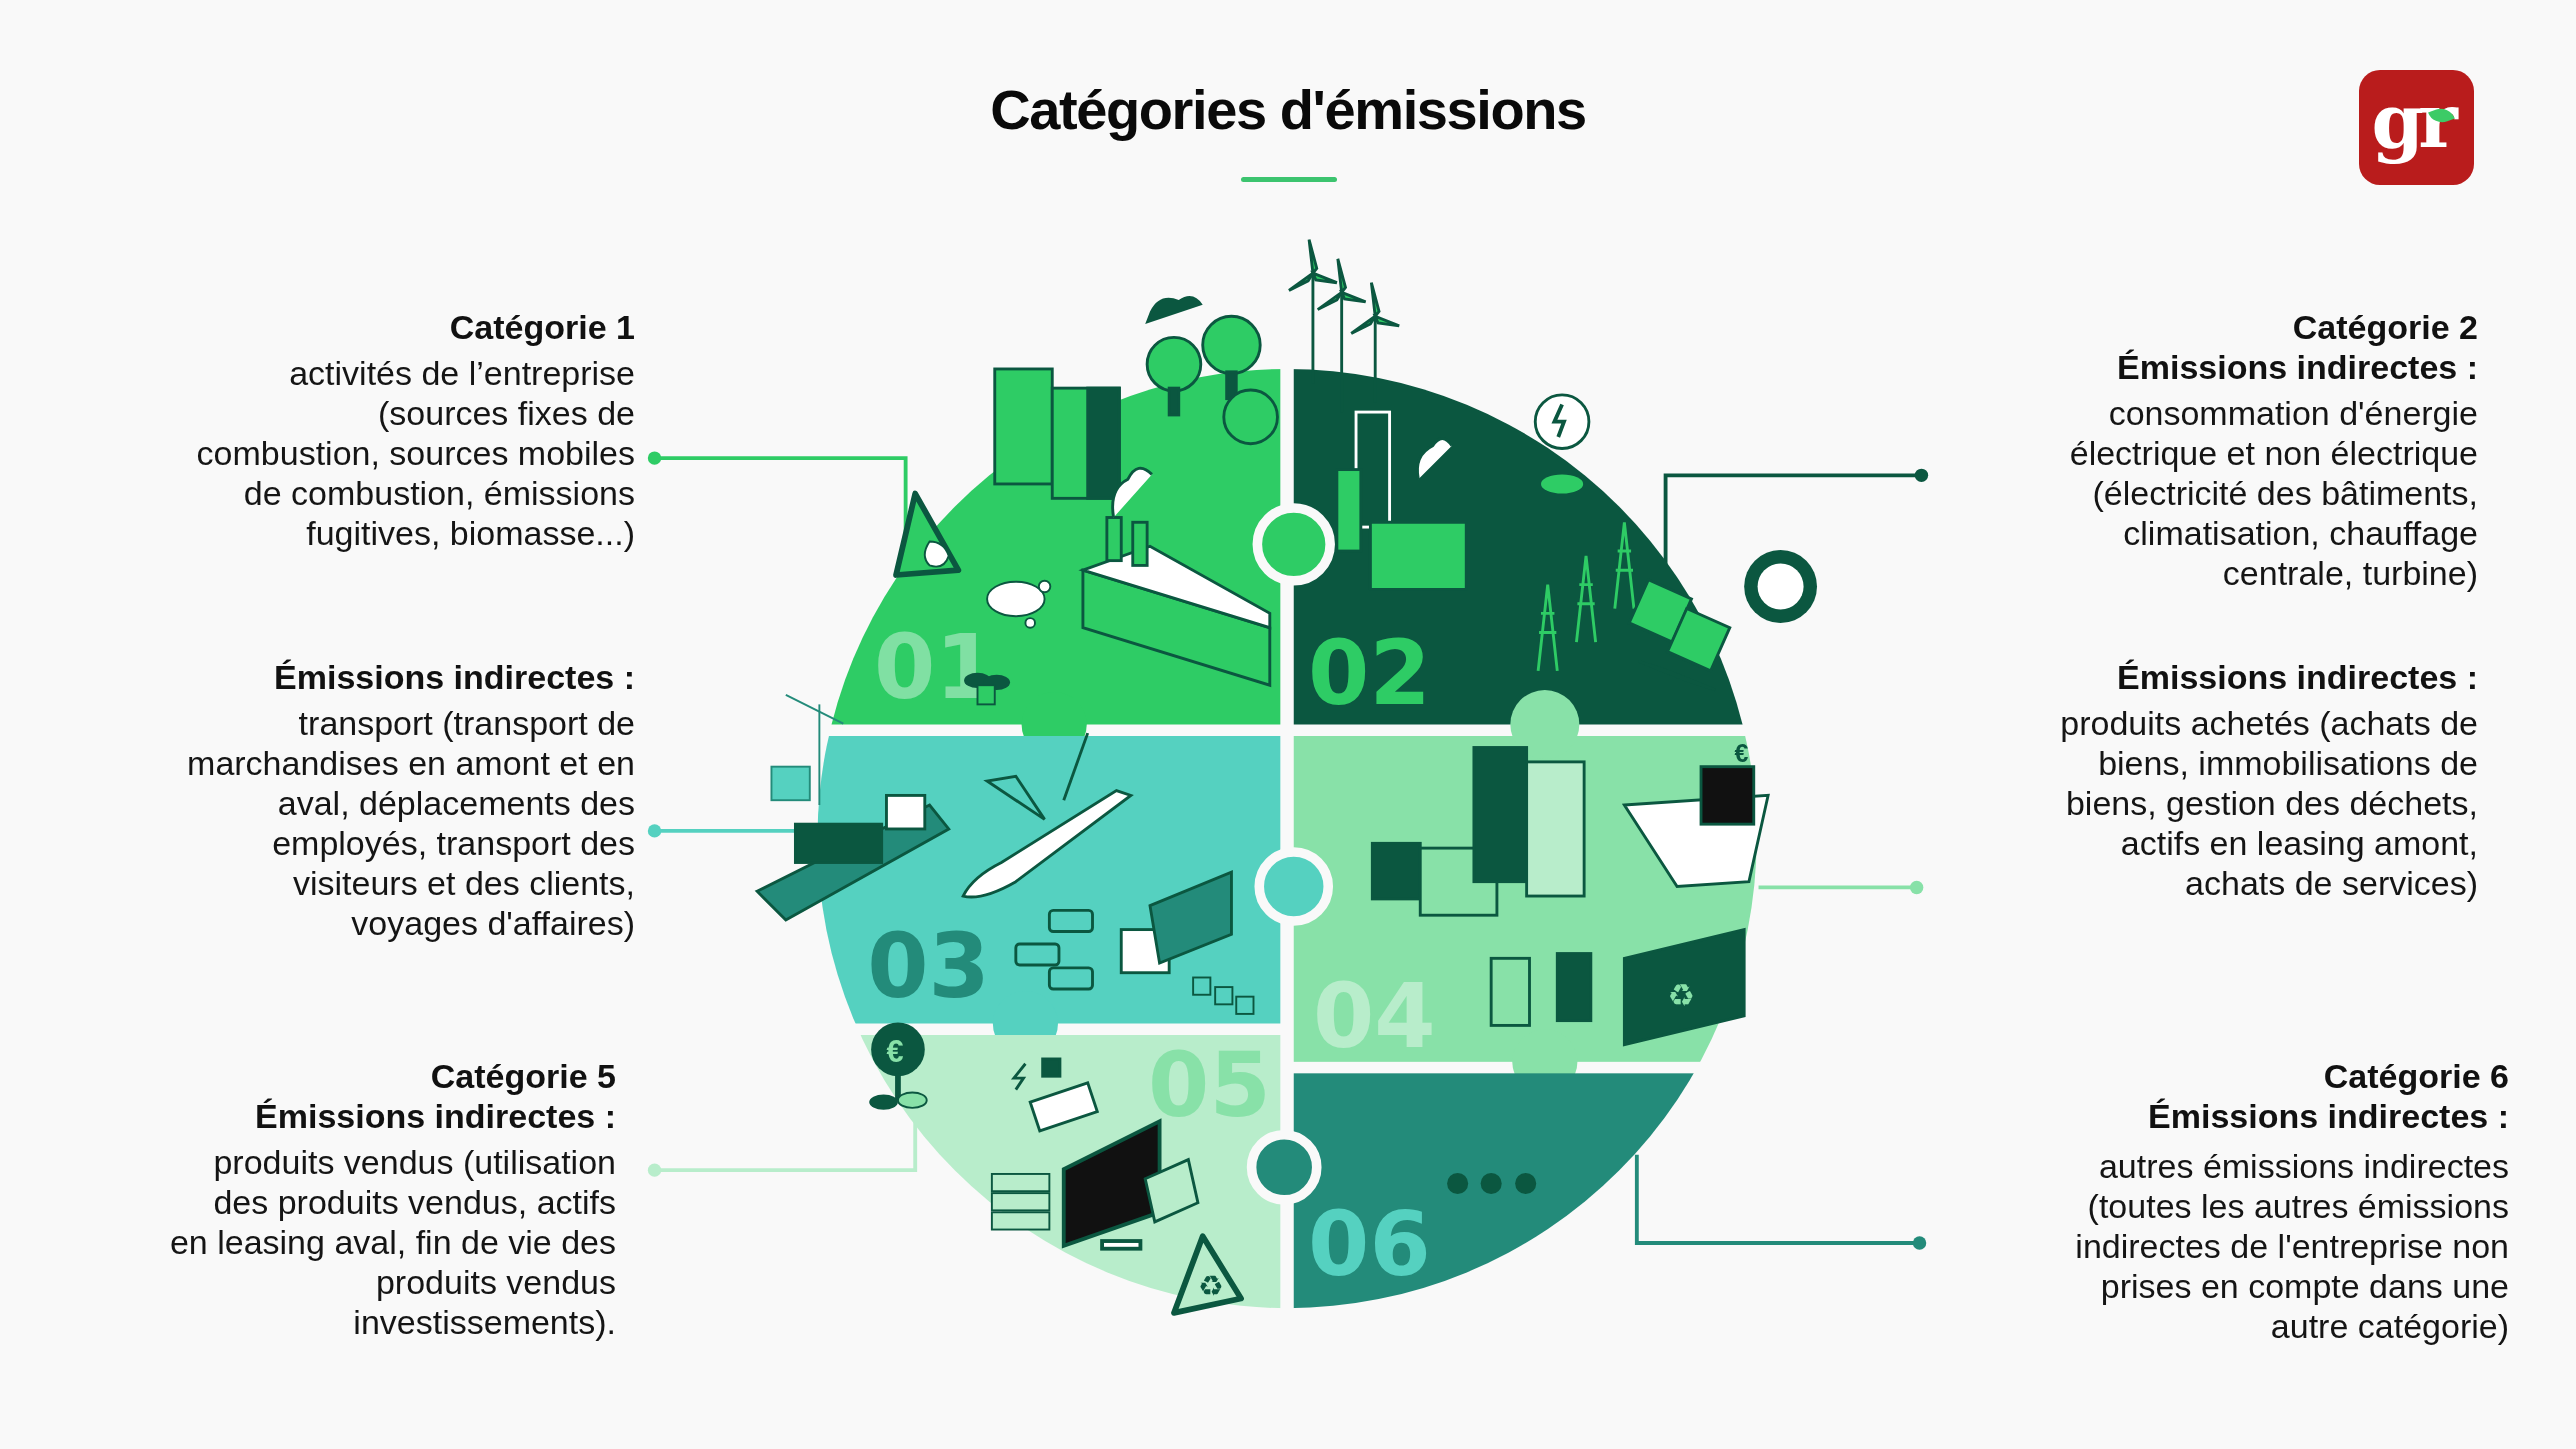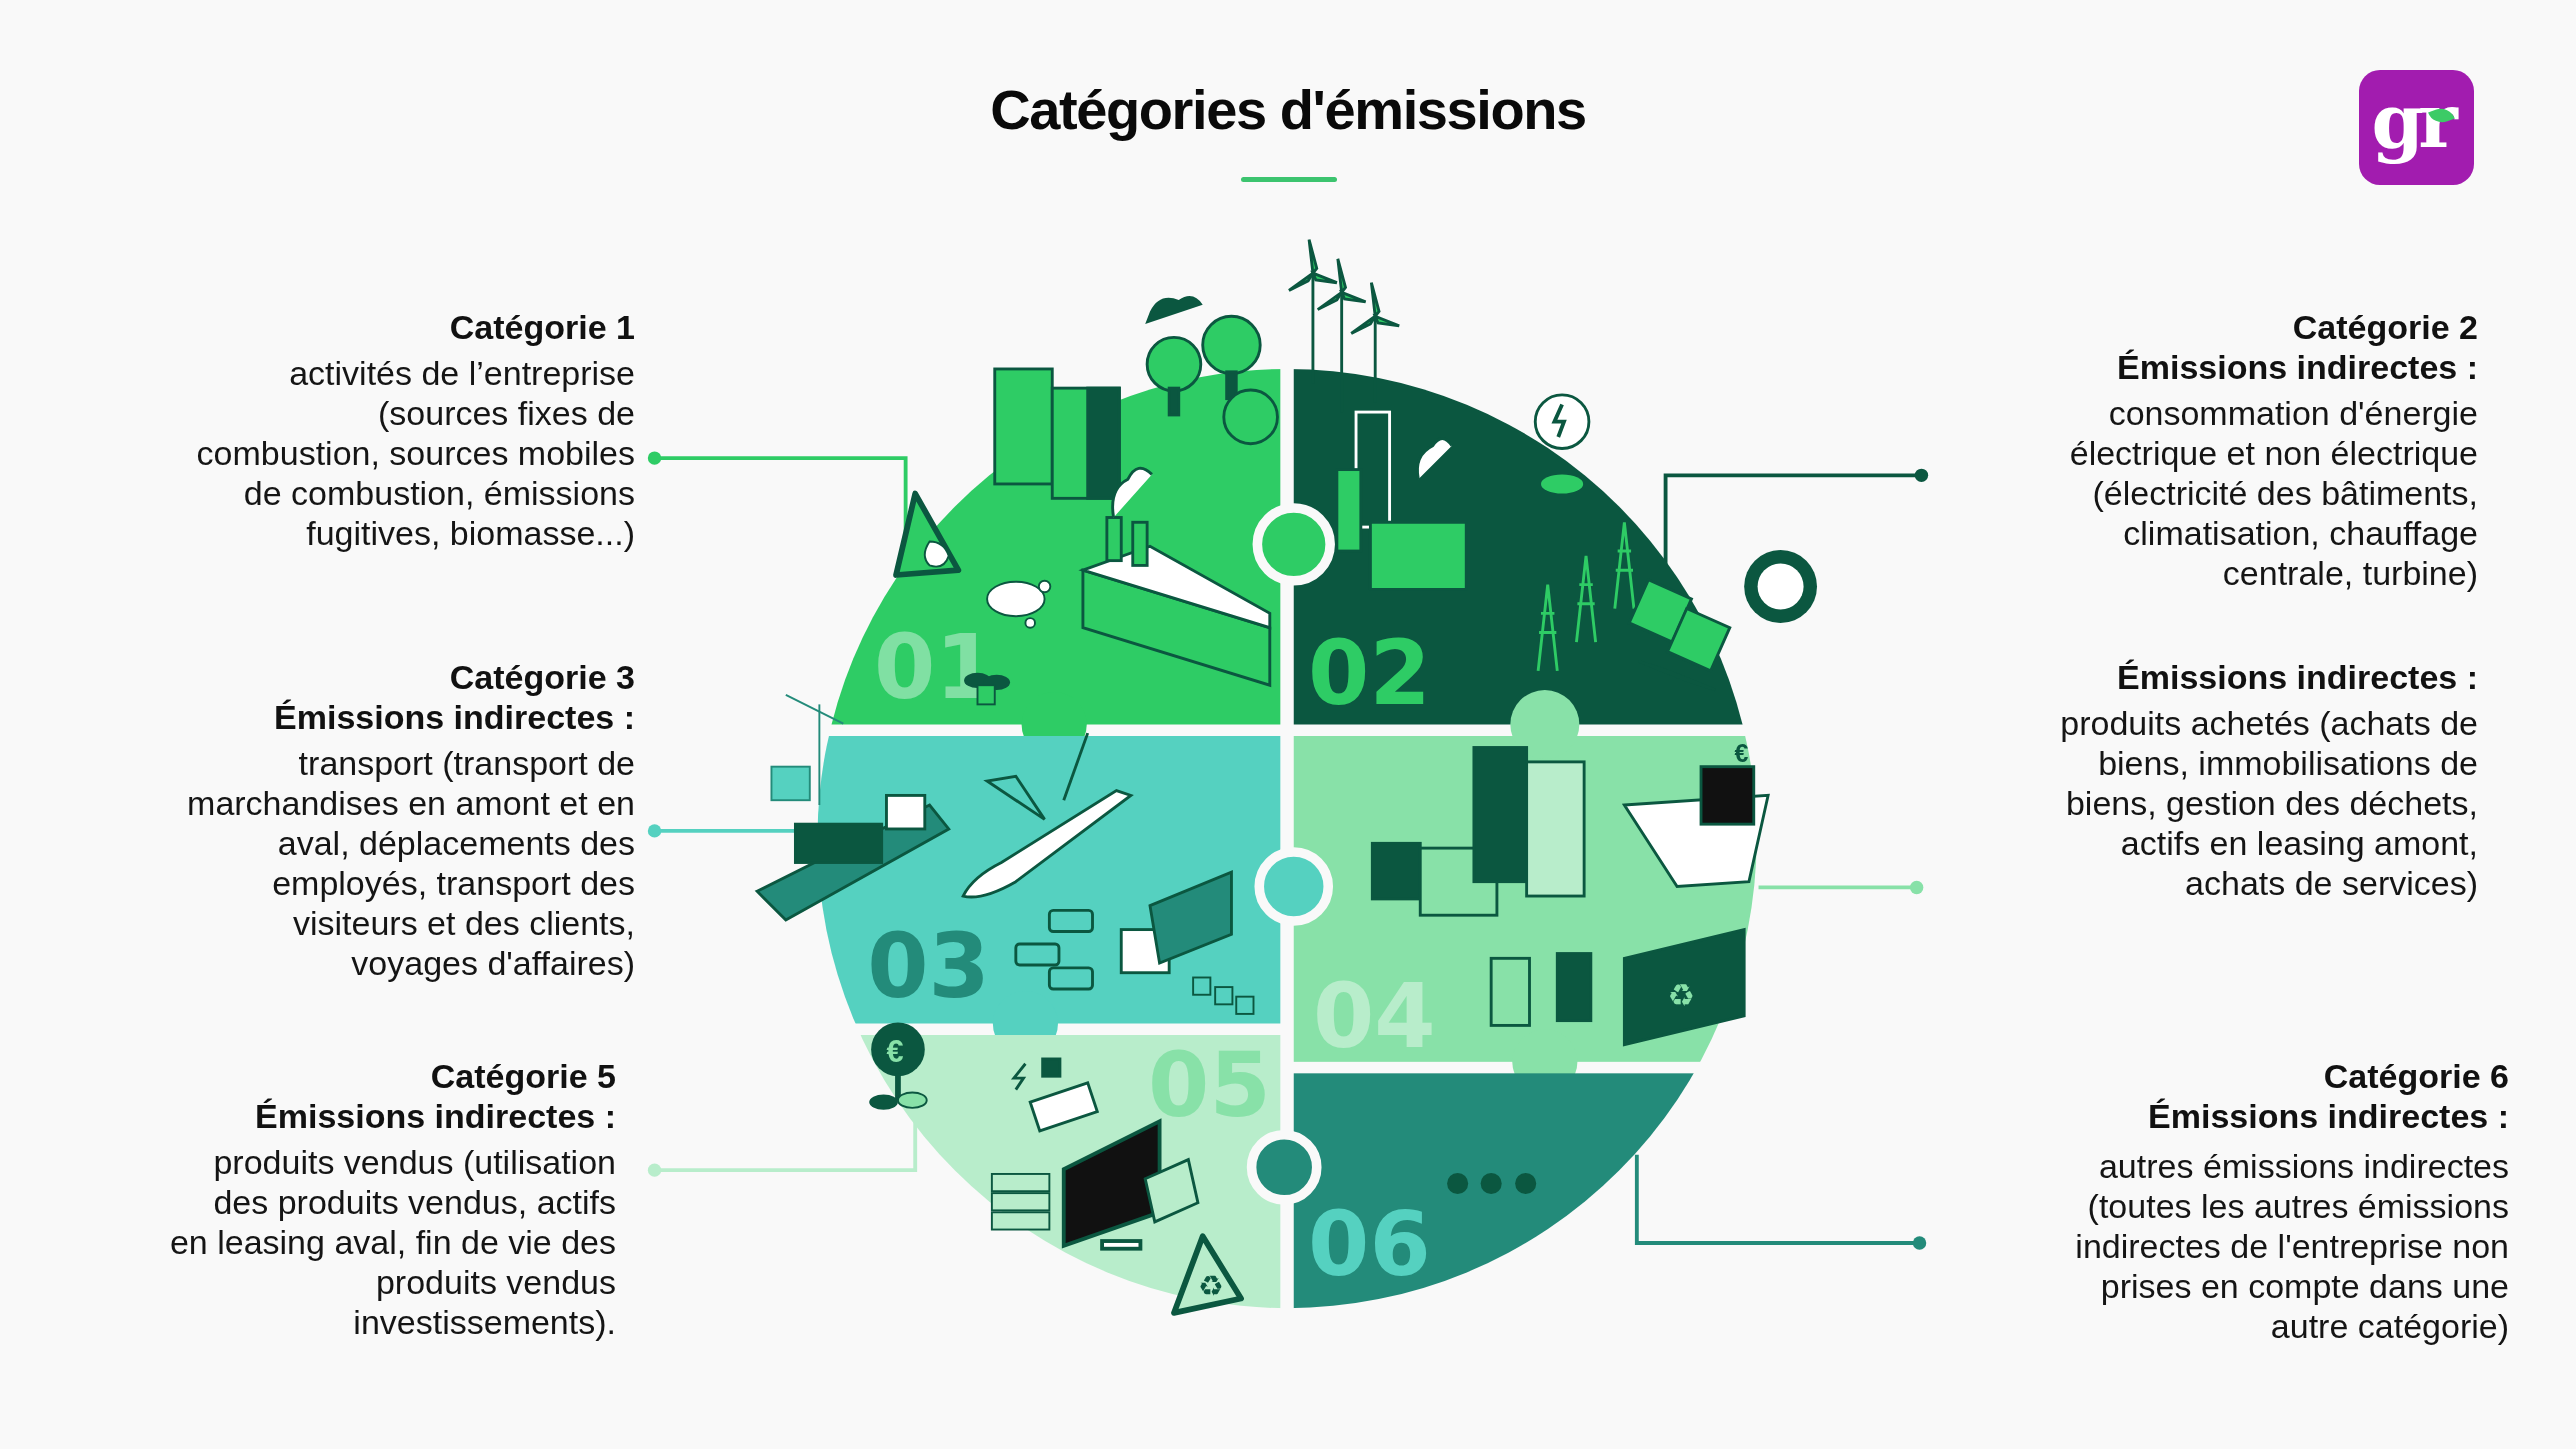--- a/index.html
+++ b/index.html
@@ -12,21 +12,21 @@
   .title {
     position:absolute; left:0; width:2576px; top:77px; text-align:center;
     font-size:56px; font-weight:700; letter-spacing:-1.4px; color:#0a0a0a;
   }
   .title-underline {
     position:absolute; left:1241px; top:177px; width:96px; height:4.8px; border-radius:2.9px;
     background:#3CC46F;
   }
   .logo {
     position:absolute; left:2359px; top:70px; width:115px; height:115px; border-radius:21px;
-    background:#a21caf; display:flex; align-items:center; justify-content:center;
+    background:#b91c1c; display:flex; align-items:center; justify-content:center;
   }
   .logo-text {
     color:#fff; font-weight:700; font-size:75px; line-height:1; letter-spacing:-5.7px;
     font-family:"DejaVu Serif", serif; margin-top:-11.5px; margin-left:-9.6px;
   }
   .logo-leaf {
     position:absolute; right:21px; top:38px; width:23px; height:15.3px;
     background:#3CCB66; border-radius:0 15.3px 0 15.3px; transform:rotate(-20deg);
   }
 
@@ -55,21 +55,20 @@
 <div class="cat left" style="right:1941px; top:307px; width:537px;">
   <div class="head">Catégorie 1</div>
   <div class="desc">activités de l’entreprise 
 (sources fixes de
 combustion, sources mobiles
 de combustion, émissions
 fugitives, biomasse...)</div>
 </div>
 
 <div class="cat left" style="right:1941px; top:657px; width:537px;">
-  <div class="head">Catégorie 3</div>
   <div class="head">Émissions indirectes :</div>
   <div class="desc">transport (transport de
 marchandises en amont et en
 aval, déplacements des
 employés, transport des
 visiteurs et des clients,
 voyages d'affaires)</div>
 </div>
 
 <div class="cat left" style="right:1960px; top:1056px; width:537px;">

